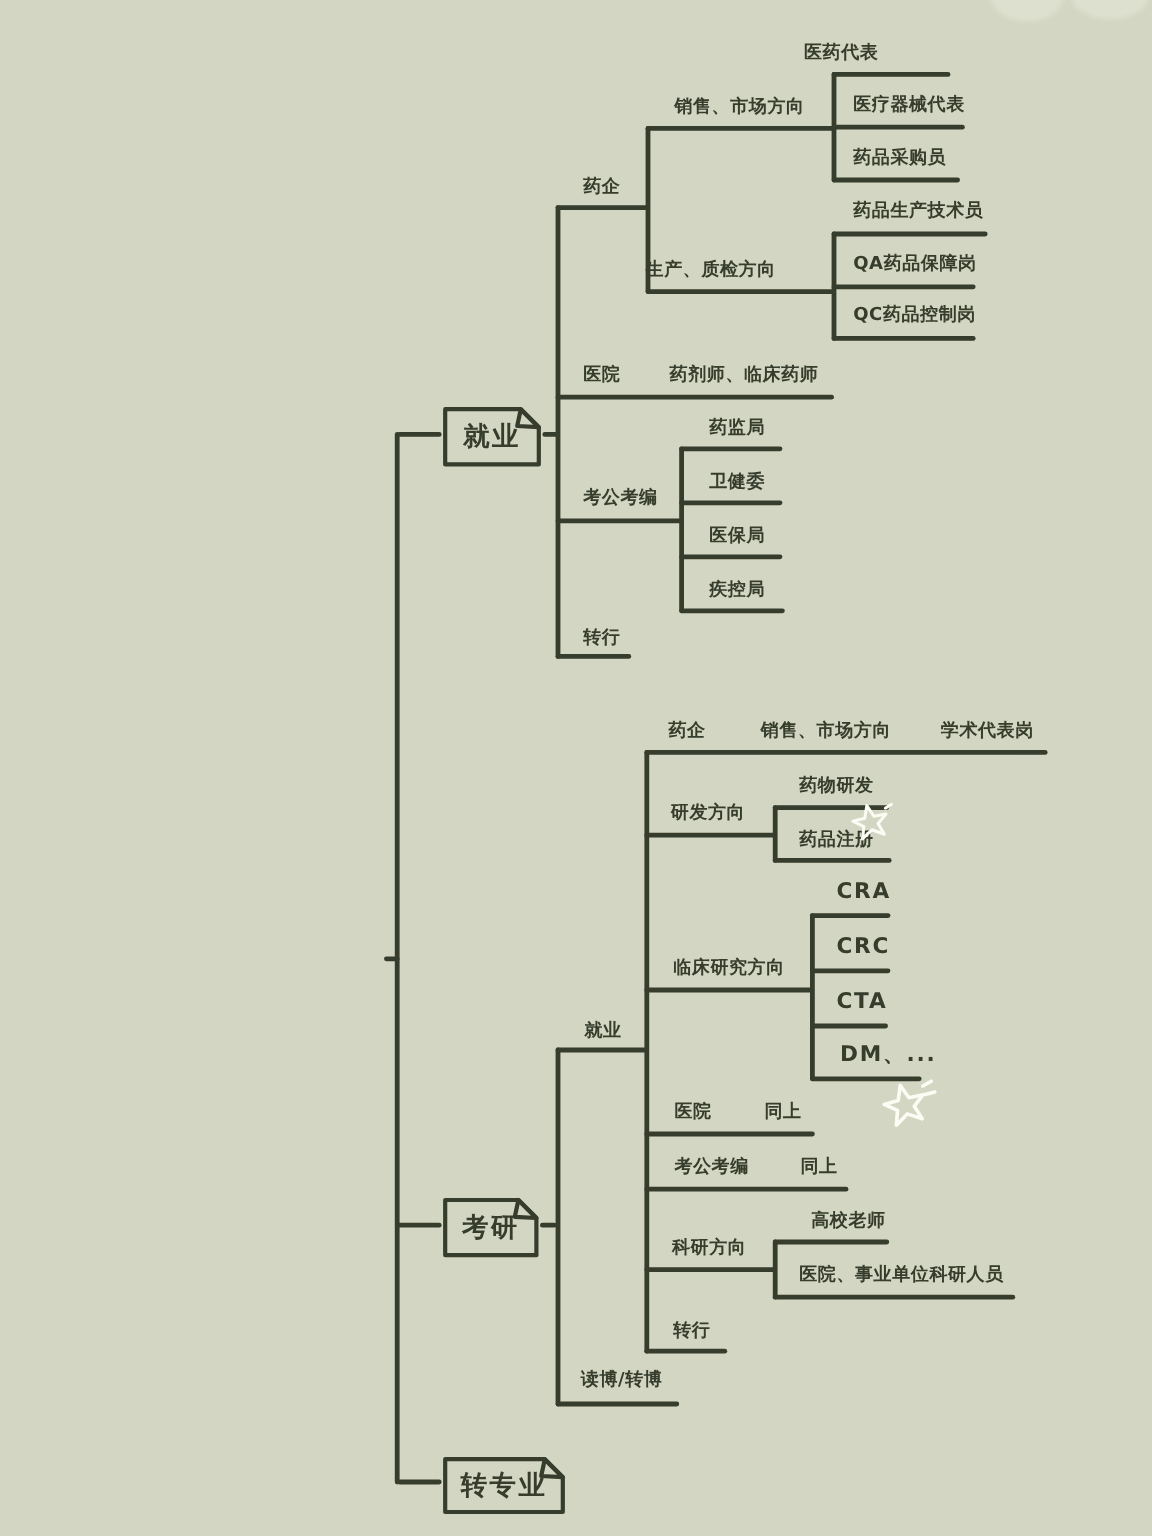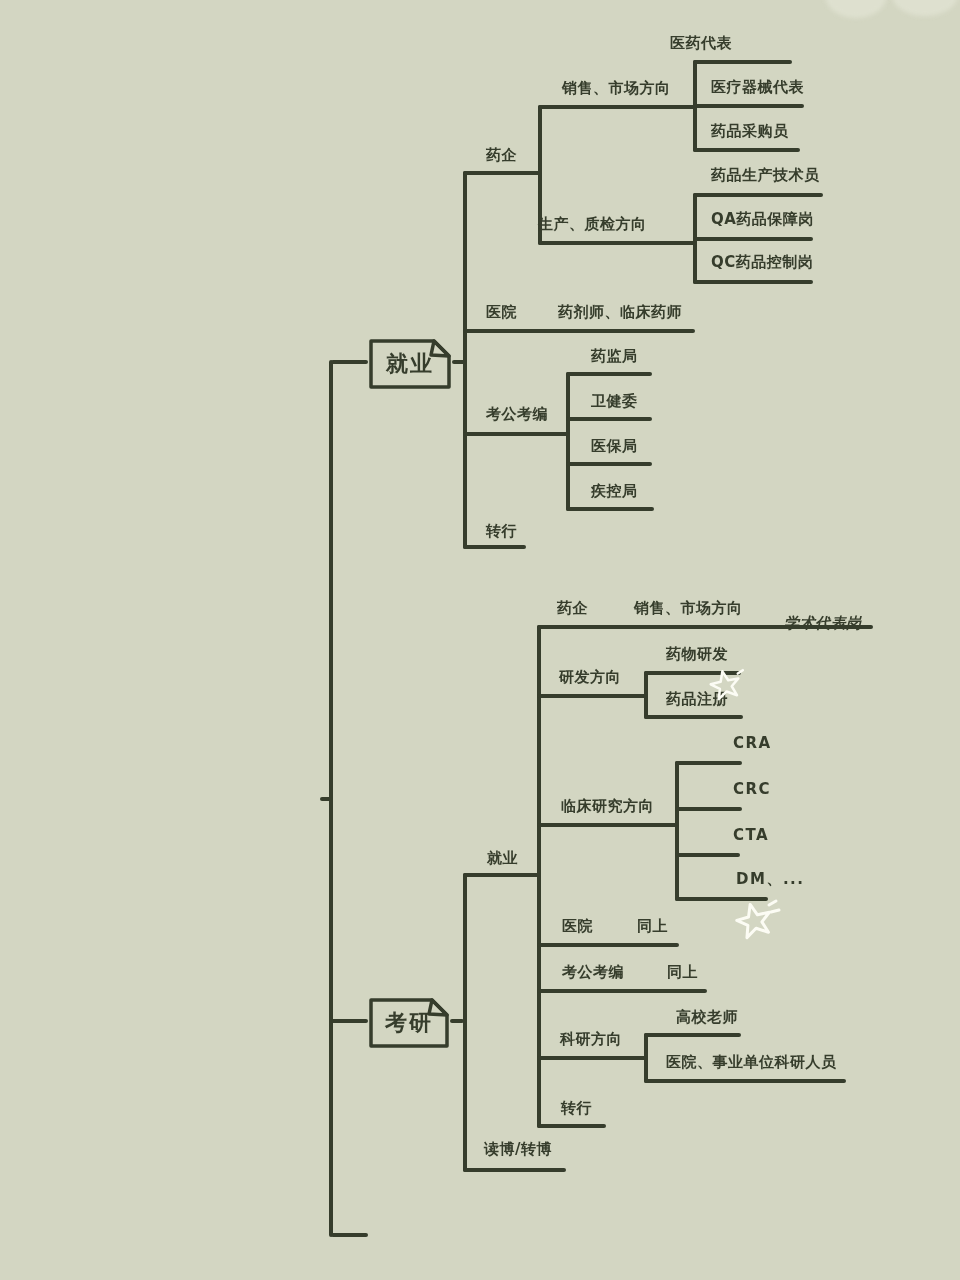--- a/index.html
+++ b/index.html
@@ -13,21 +13,21 @@
     overflow:hidden;font-family:"DejaVu Sans",sans-serif;color:var(--ink);
   }
   
   .hline{position:absolute;height:4px;background:var(--ink);border-radius:2px;}
   .vline{position:absolute;width:4px;background:var(--ink);border-radius:2px;}
   
   .lbl{
     position:absolute;font-size:15px;font-weight:600;letter-spacing:.5px;
     line-height:18px;white-space:nowrap;color:var(--ink);
   }
-  .lbl.latin{font-size:15px;letter-spacing:1.5px;margin-left:36px;}
+  .lbl.latin{font-size:18px;letter-spacing:1.5px;}
   
   .note-box{position:absolute;}
   .note-box svg{position:absolute;left:0;top:0;width:100%;height:100%;}
   .note-box .box-label{
     position:absolute;left:0;top:0;right:0;bottom:0;
     display:flex;align-items:center;justify-content:center;
     font-size:22px;font-weight:600;letter-spacing:2px;color:var(--ink);
   }
   .note-box path{fill:none;stroke:var(--ink);stroke-width:3.5;stroke-linejoin:round;}
   
@@ -68,20 +68,27 @@
   <div class="note-box" style="left:368px;top:997px;width:82px;height:52px;">
     <svg viewBox="0 0 82 52" preserveAspectRatio="none">
       <path d="M3,3 L64,3 L79,18 L79,49 L3,49 Z"></path>
         <path d="M64,3 L79,18 L61,17 Z"></path>
     </svg>
     <span class="box-label">考研</span>
   </div>
   <div class="hline" style="left:450px;top:1019px;width:14px;"></div>
 
   <div class="hline" style="left:331px;top:1233px;width:37px;"></div>
+  <div class="note-box" style="left:368px;top:1213px;width:104px;height:50px;">
+    <svg viewBox="0 0 104 50" preserveAspectRatio="none">
+      <path d="M3,3 L86,3 L101,18 L101,47 L3,47 Z"></path>
+        <path d="M86,3 L101,18 L83,17 Z"></path>
+    </svg>
+    <span class="box-label">转专业</span>
+  </div>
 
   <div class="vline" style="left:463px;top:171px;height:378px;"></div>
 
   <span class="lbl" style="left:486px;top:146px;">药企</span>
   <div class="hline" style="left:463px;top:171px;width:77px;"></div>
   <div class="vline" style="left:538px;top:105px;height:140px;"></div>
 
   <span class="lbl" style="left:562px;top:79px;">销售、市场方向</span>
   <div class="hline" style="left:538px;top:105px;width:157px;"></div>
   <div class="vline" style="left:693px;top:60px;height:92px;"></div>
@@ -124,21 +131,21 @@
   <div class="hline" style="left:463px;top:545px;width:63px;"></div>
 
   <div class="vline" style="left:463px;top:873px;height:299px;"></div>
 
   <span class="lbl" style="left:487px;top:849px;">就业</span>
   <div class="hline" style="left:463px;top:873px;width:77px;"></div>
   <div class="vline" style="left:537px;top:625px;height:503px;"></div>
 
   <span class="lbl" style="left:557px;top:599px;">药企</span>
   <span class="lbl" style="left:634px;top:599px;">销售、市场方向</span>
-  <span class="lbl" style="left:784px;top:614px;font-style:italic;">学术代表岗</span>
+  <span class="lbl" style="left:784px;top:599px;">学术代表岗</span>
   <div class="hline" style="left:537px;top:625px;width:336px;"></div>
 
   <span class="lbl" style="left:559px;top:668px;">研发方向</span>
   <div class="hline" style="left:537px;top:694px;width:109px;"></div>
   <div class="vline" style="left:644px;top:671px;height:48px;"></div>
   <span class="lbl" style="left:666px;top:645px;">药物研发</span>
   <div class="hline" style="left:644px;top:671px;width:97px;"></div>
   <span class="lbl" style="left:666px;top:690px;">药品注册</span>
   <div class="hline" style="left:644px;top:715px;width:99px;"></div>
 

